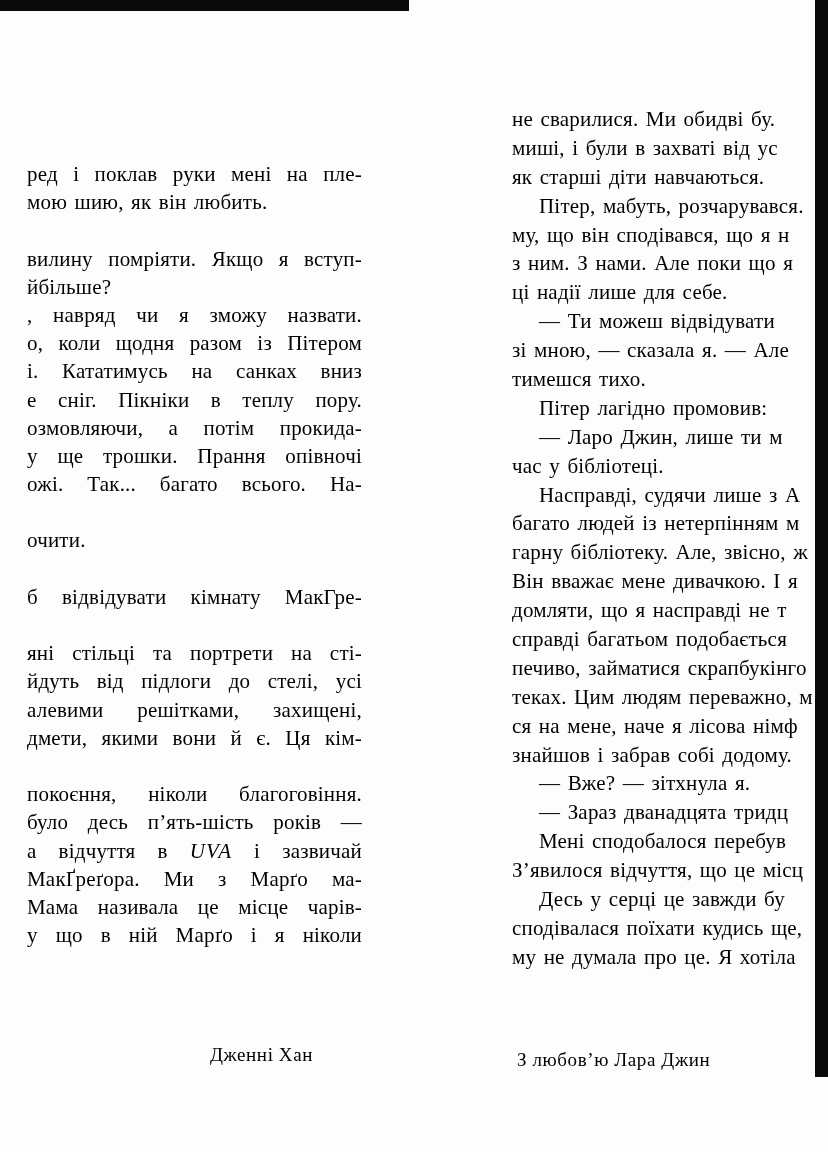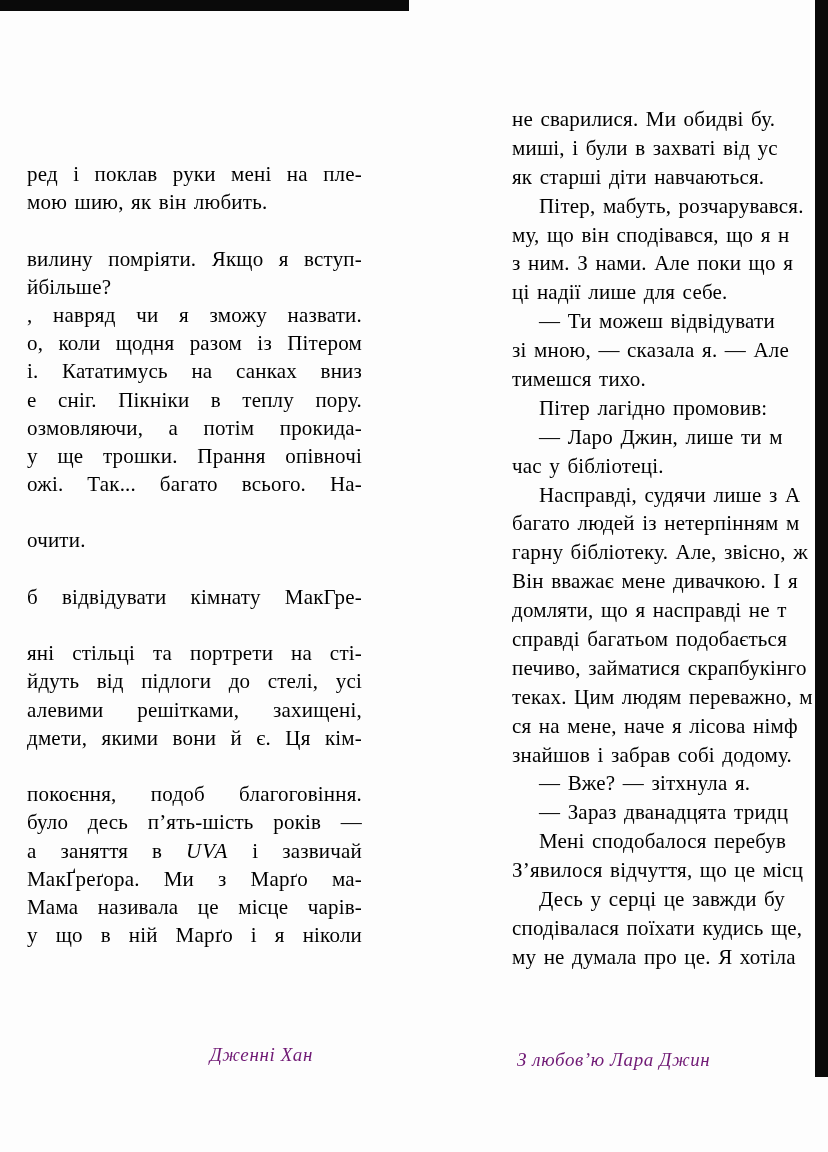--- a/index.html
+++ b/index.html
@@ -53,23 +53,22 @@
   #right-col .line.ind {
     padding-left: 27px;
   }
   .line i {
     font-style: italic;
     letter-spacing: 1px;
   }
   
   .footer {
     position: absolute;
-    font-style: italic;
     font-size: 19px;
-    color: #701a75;
+    color: #000000;
     letter-spacing: 0.6px;
     white-space: nowrap;
   }
   #footer-left {
     left: 0px;
     top: 1044px;
     width: 335px;
     text-align: right;
     padding-right: 22px;
     box-sizing: border-box;
@@ -117,23 +116,23 @@
       <div class="line">&nbsp;</div>
       <div class="line">очити.</div>
       <div class="line">&nbsp;</div>
       <div class="line j">б відвідувати кімнату МакГре-</div>
       <div class="line">&nbsp;</div>
       <div class="line j">яні стільці та портрети на сті-</div>
       <div class="line j">йдуть від підлоги до стелі, усі</div>
       <div class="line j">алевими решітками, захищені,</div>
       <div class="line j">дмети, якими вони й є. Ця кім-</div>
       <div class="line">&nbsp;</div>
-      <div class="line j">покоєння, подоб благоговіння.</div>
+      <div class="line j">покоєння, ніколи благоговіння.</div>
       <div class="line j">було десь п’ять-шість років —</div>
-      <div class="line j"><span>а заняття в </span><i>UVA</i><span> і зазвичай</span></div>
+      <div class="line j"><span>а відчуття в </span><i>UVA</i><span> і зазвичай</span></div>
       <div class="line j">МакҐреґора. Ми з Марґо ма-</div>
       <div class="line j">Мама називала це місце чарів-</div>
       <div class="line j">у що в ній Марґо і я ніколи</div>
     </div>
 
   <div id="right-col" class="col">
       <div class="line">не сварилися. Ми обидві бу.</div>
       <div class="line">миші, і були в захваті від ус</div>
       <div class="line">як старші діти навчаються.</div>
       <div class="line ind">Пітер, мабуть, розчарувався.</div>

